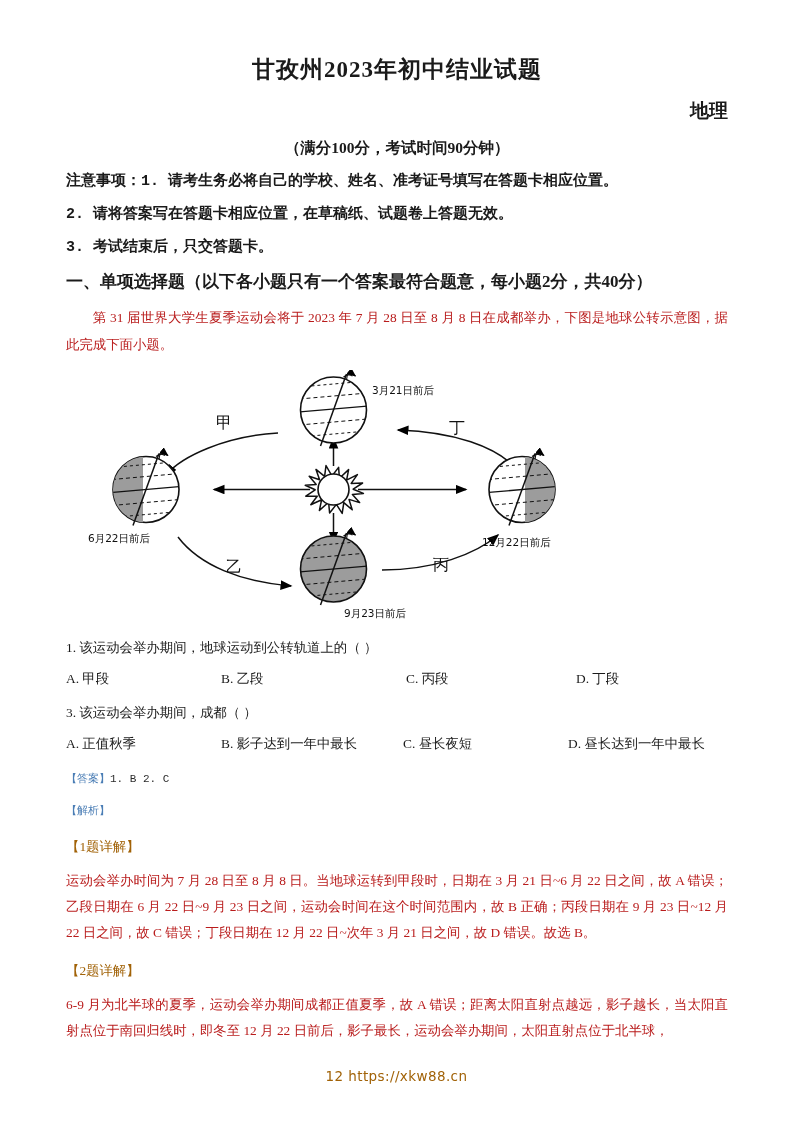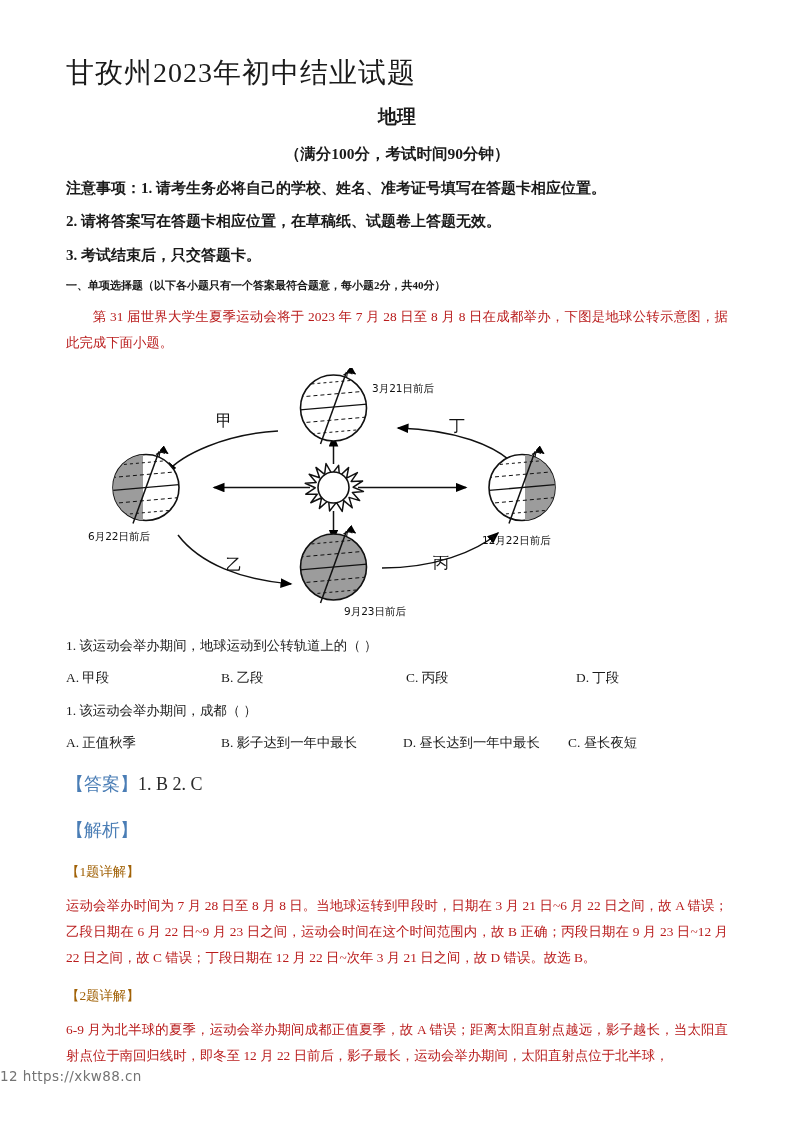--- a/index.html
+++ b/index.html
@@ -25,51 +25,52 @@
   }
   .inner {
     position: absolute;
     left: 66px;
     top: 55px;
     width: 662px;
   }
 
   
   .doc-title {
-    text-align: left;
-    font-size: 28px;
-    font-weight: normal;
+    text-align: center;
+    font-size: 23px;
+    font-weight: bold;
     letter-spacing: 1px;
     margin: 0 0 14px 0;
     line-height: 1.3;
   }
   .doc-subject {
-    text-align: center;
+    text-align: right;
     font-size: 19px;
     font-weight: bold;
     margin: 0 0 14px 0;
     line-height: 1.3;
   }
   .doc-score {
     text-align: center;
     font-size: 15.5px;
     font-weight: bold;
     margin: 0 0 14px 0;
     line-height: 1.3;
   }
 
   
   .notice-line {
     font-size: 15px;
     font-weight: bold;
     line-height: 1.35;
     margin: 0 0 13px 0;
+    font-family: Liberation Mono, monospace;
   }
   .section-head {
-    font-size: 11px;
+    font-size: 17px;
     font-weight: bold;
     line-height: 1.35;
     margin: 0 0 11px 0;
   }
 
   
   .para {
     font-size: 13.4px;
     line-height: 1.95;
     margin: 0 0 2px 0;
@@ -106,44 +107,46 @@
   .opt-row.cols4 .opt:nth-child(3) { width: 170px; }
   .opt-row.cols4 .opt:nth-child(4) { width: 150px; }
 
   .opt-row.wide .opt:nth-child(1) { width: 155px; }
   .opt-row.wide .opt:nth-child(2) { width: 182px; }
   .opt-row.wide .opt:nth-child(3) { width: 165px; }
   .opt-row.wide .opt:nth-child(4) { width: 160px; }
 
   
   .ans-line {
-    font-size: 18px;
+    font-size: 11px;
     line-height: 1.9;
     margin: 12px 0 10px 0;
+    font-family: Liberation Mono, monospace;
   }
   .tag-blue {
     color: #4a7db5;
   }
   .ans-body { color: #2b2b2b; }
   .detail-head {
     font-size: 13.4px;
     line-height: 1.9;
     margin: 12px 0 8px 0;
     color: #a16207;
   }
 
   
   .footer {
     position: absolute;
     left: 0;
     top: 1068px;
     width: 793px;
+    text-align: center;
     font-family: "DejaVu Sans", "Liberation Sans", sans-serif;
     font-size: 13.5px;
-    color: #737373;
+    color: #a16207;
     letter-spacing: 0.4px;
   }
 
   .fig-label {
     font-family: "DejaVu Sans", "Liberation Sans", sans-serif;
   }
 </style>
 </head>
 <body>
 
@@ -284,26 +287,26 @@
     </div>
 
     <div class="q-stem">1. 该运动会举办期间，地球运动到公转轨道上的（     ）</div>
     <div class="opt-row cols4">
       <span class="opt">A. 甲段</span>
       <span class="opt">B. 乙段</span>
       <span class="opt">C. 丙段</span>
       <span class="opt">D. 丁段</span>
     </div>
 
-    <div class="q-stem">1. 该运动会举办期间，成都（     ）</div>
+    <div class="q-stem">3. 该运动会举办期间，成都（     ）</div>
     <div class="opt-row wide">
       <span class="opt">A. 正值秋季</span>
       <span class="opt">B. 影子达到一年中最长</span>
+      <span class="opt">C. 昼长夜短</span>
       <span class="opt">D. 昼长达到一年中最长</span>
-      <span class="opt">C. 昼长夜短</span>
     </div>
 
     <div class="ans-line">
       <span class="tag-blue">【答案】</span><span class="ans-body">1. B      2. C</span>
     </div>
     <div class="ans-line">
       <span class="tag-blue">【解析】</span>
     </div>
 
     <div class="detail-head">【1题详解】</div>

